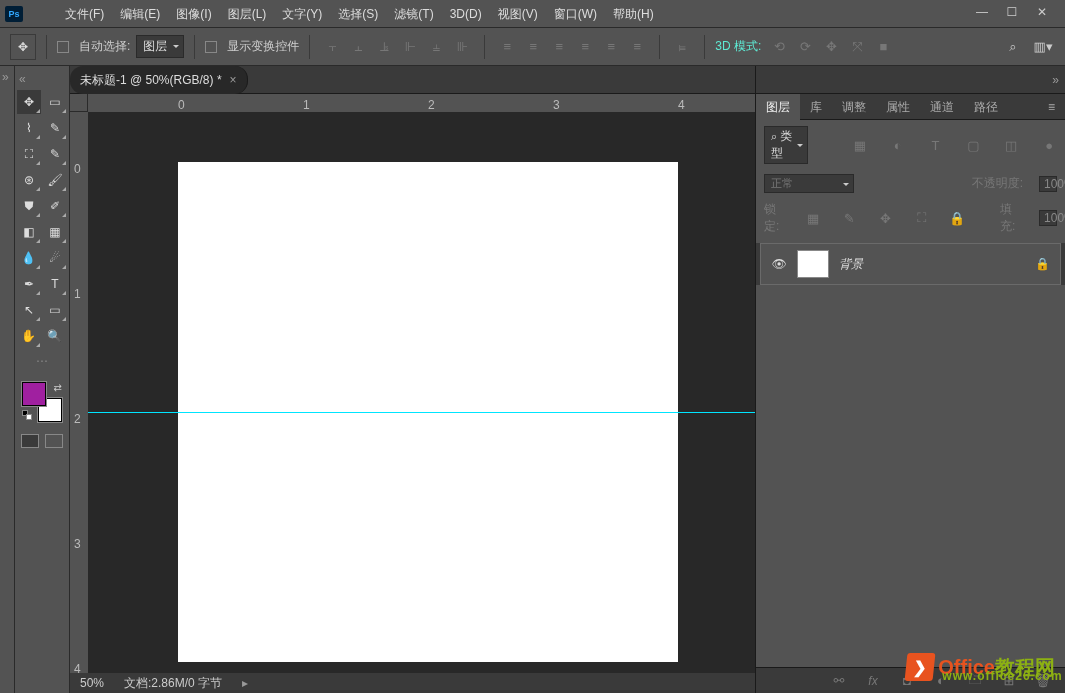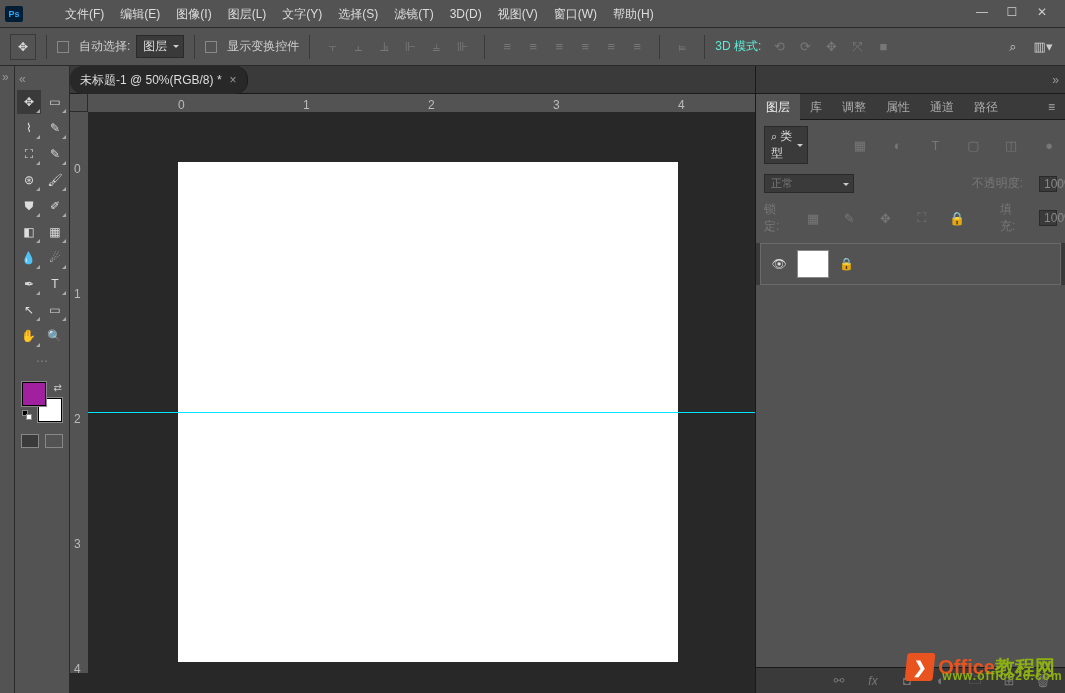--- a/index.html
+++ b/index.html
@@ -206,20 +206,25 @@
       <span class="tick" style="top:50px">0</span>
       <span class="tick" style="top:175px">1</span>
       <span class="tick" style="top:300px">2</span>
       <span class="tick" style="top:425px">3</span>
       <span class="tick" style="top:550px">4</span>
     </div>
     <div class="viewport">
       <div class="canvas"></div>
       <div class="guide-h" style="top:300px"></div>
     </div>
+    <div class="statusbar">
+      <span>50%</span>
+      <span>文档:2.86M/0 字节</span>
+      <span style="color:#999">▸</span>
+    </div>
   </div>
 
   <div class="right-panels">
     <div class="rp-top">
       <span>»</span>
     </div>
     <div class="panel-tabs">
       <div class="ptab active">图层</div>
       <div class="ptab">库</div>
       <div class="ptab">调整</div>
@@ -258,20 +263,21 @@
         <div style="flex:1"></div>
         <span class="disabled">填充:</span>
         <div class="val-box">
             <span>100%</span>
           </div>
       </div>
       <div class="layers-list">
         <div class="layer-item">
           <span class="eye">👁</span>
           <div class="thumb"></div>
+          <span class="layer-name">背景</span>
           <span class="lock">🔒</span>
         </div>
       </div>
     </div>
     <div class="layer-bottom">
       <span class="ib">⚯</span>
       <span class="ib">
           <i>fx</i>
         </span>
       <span class="ib">◘</span>

